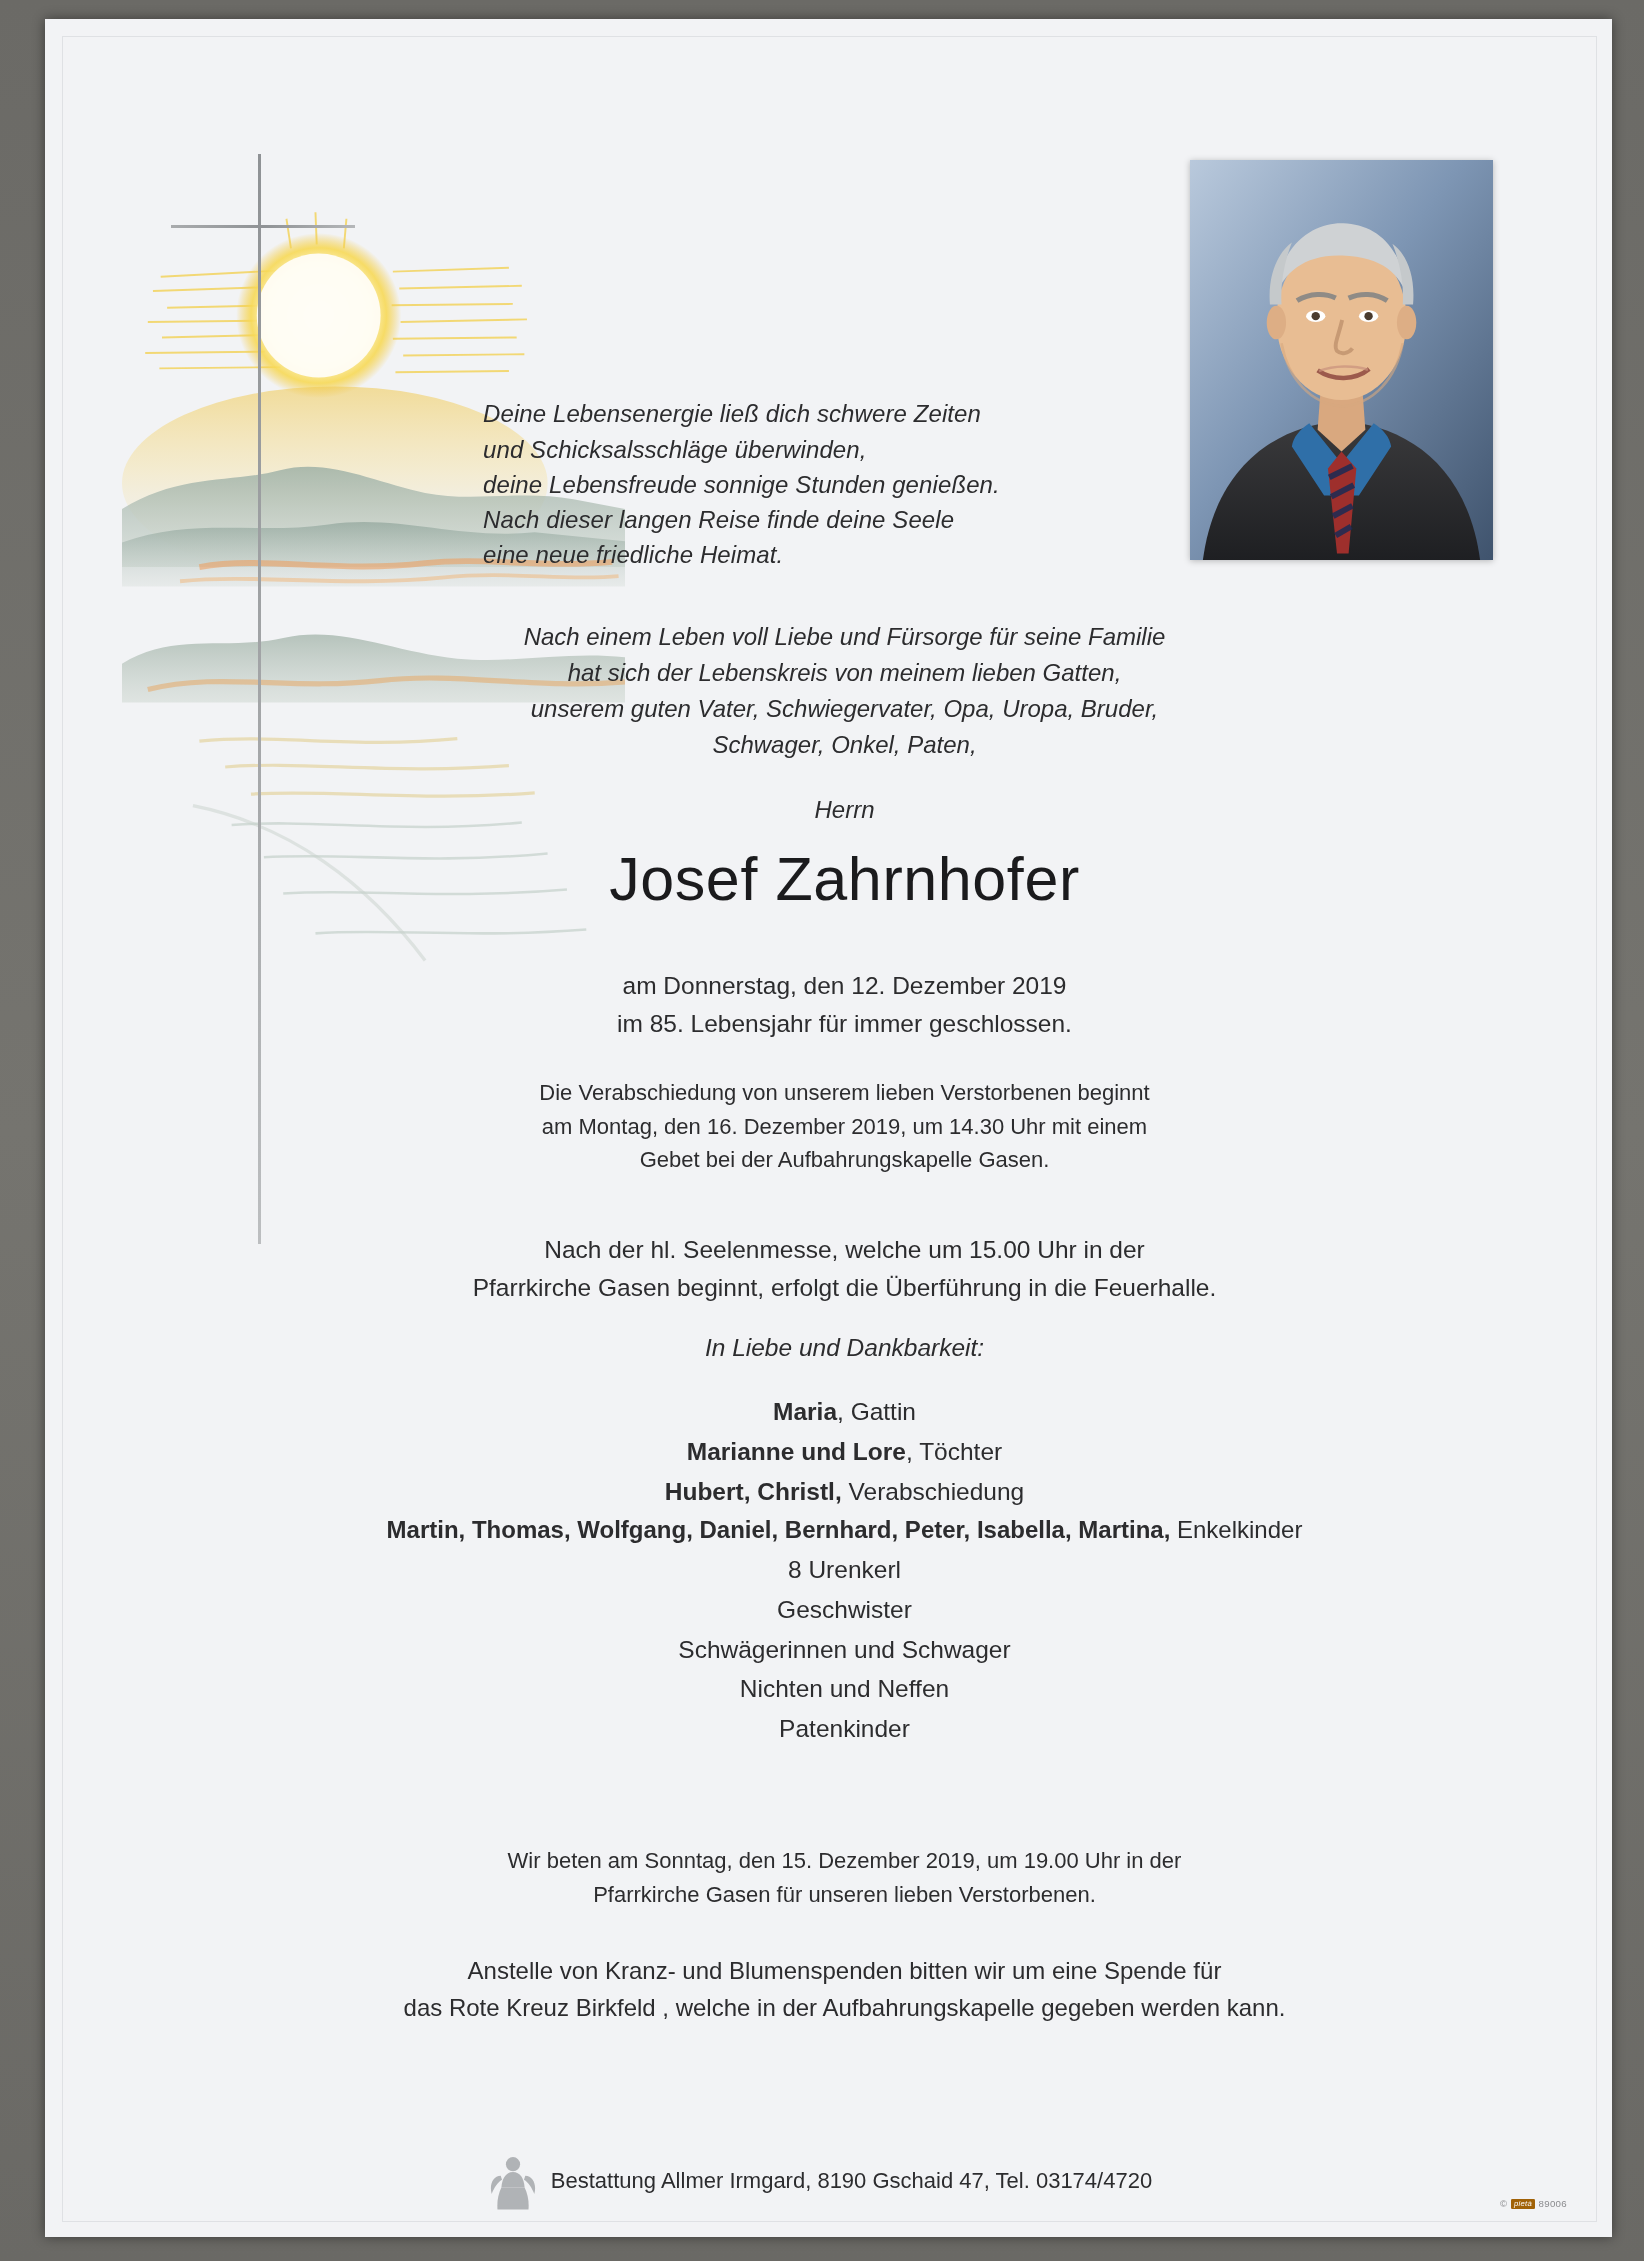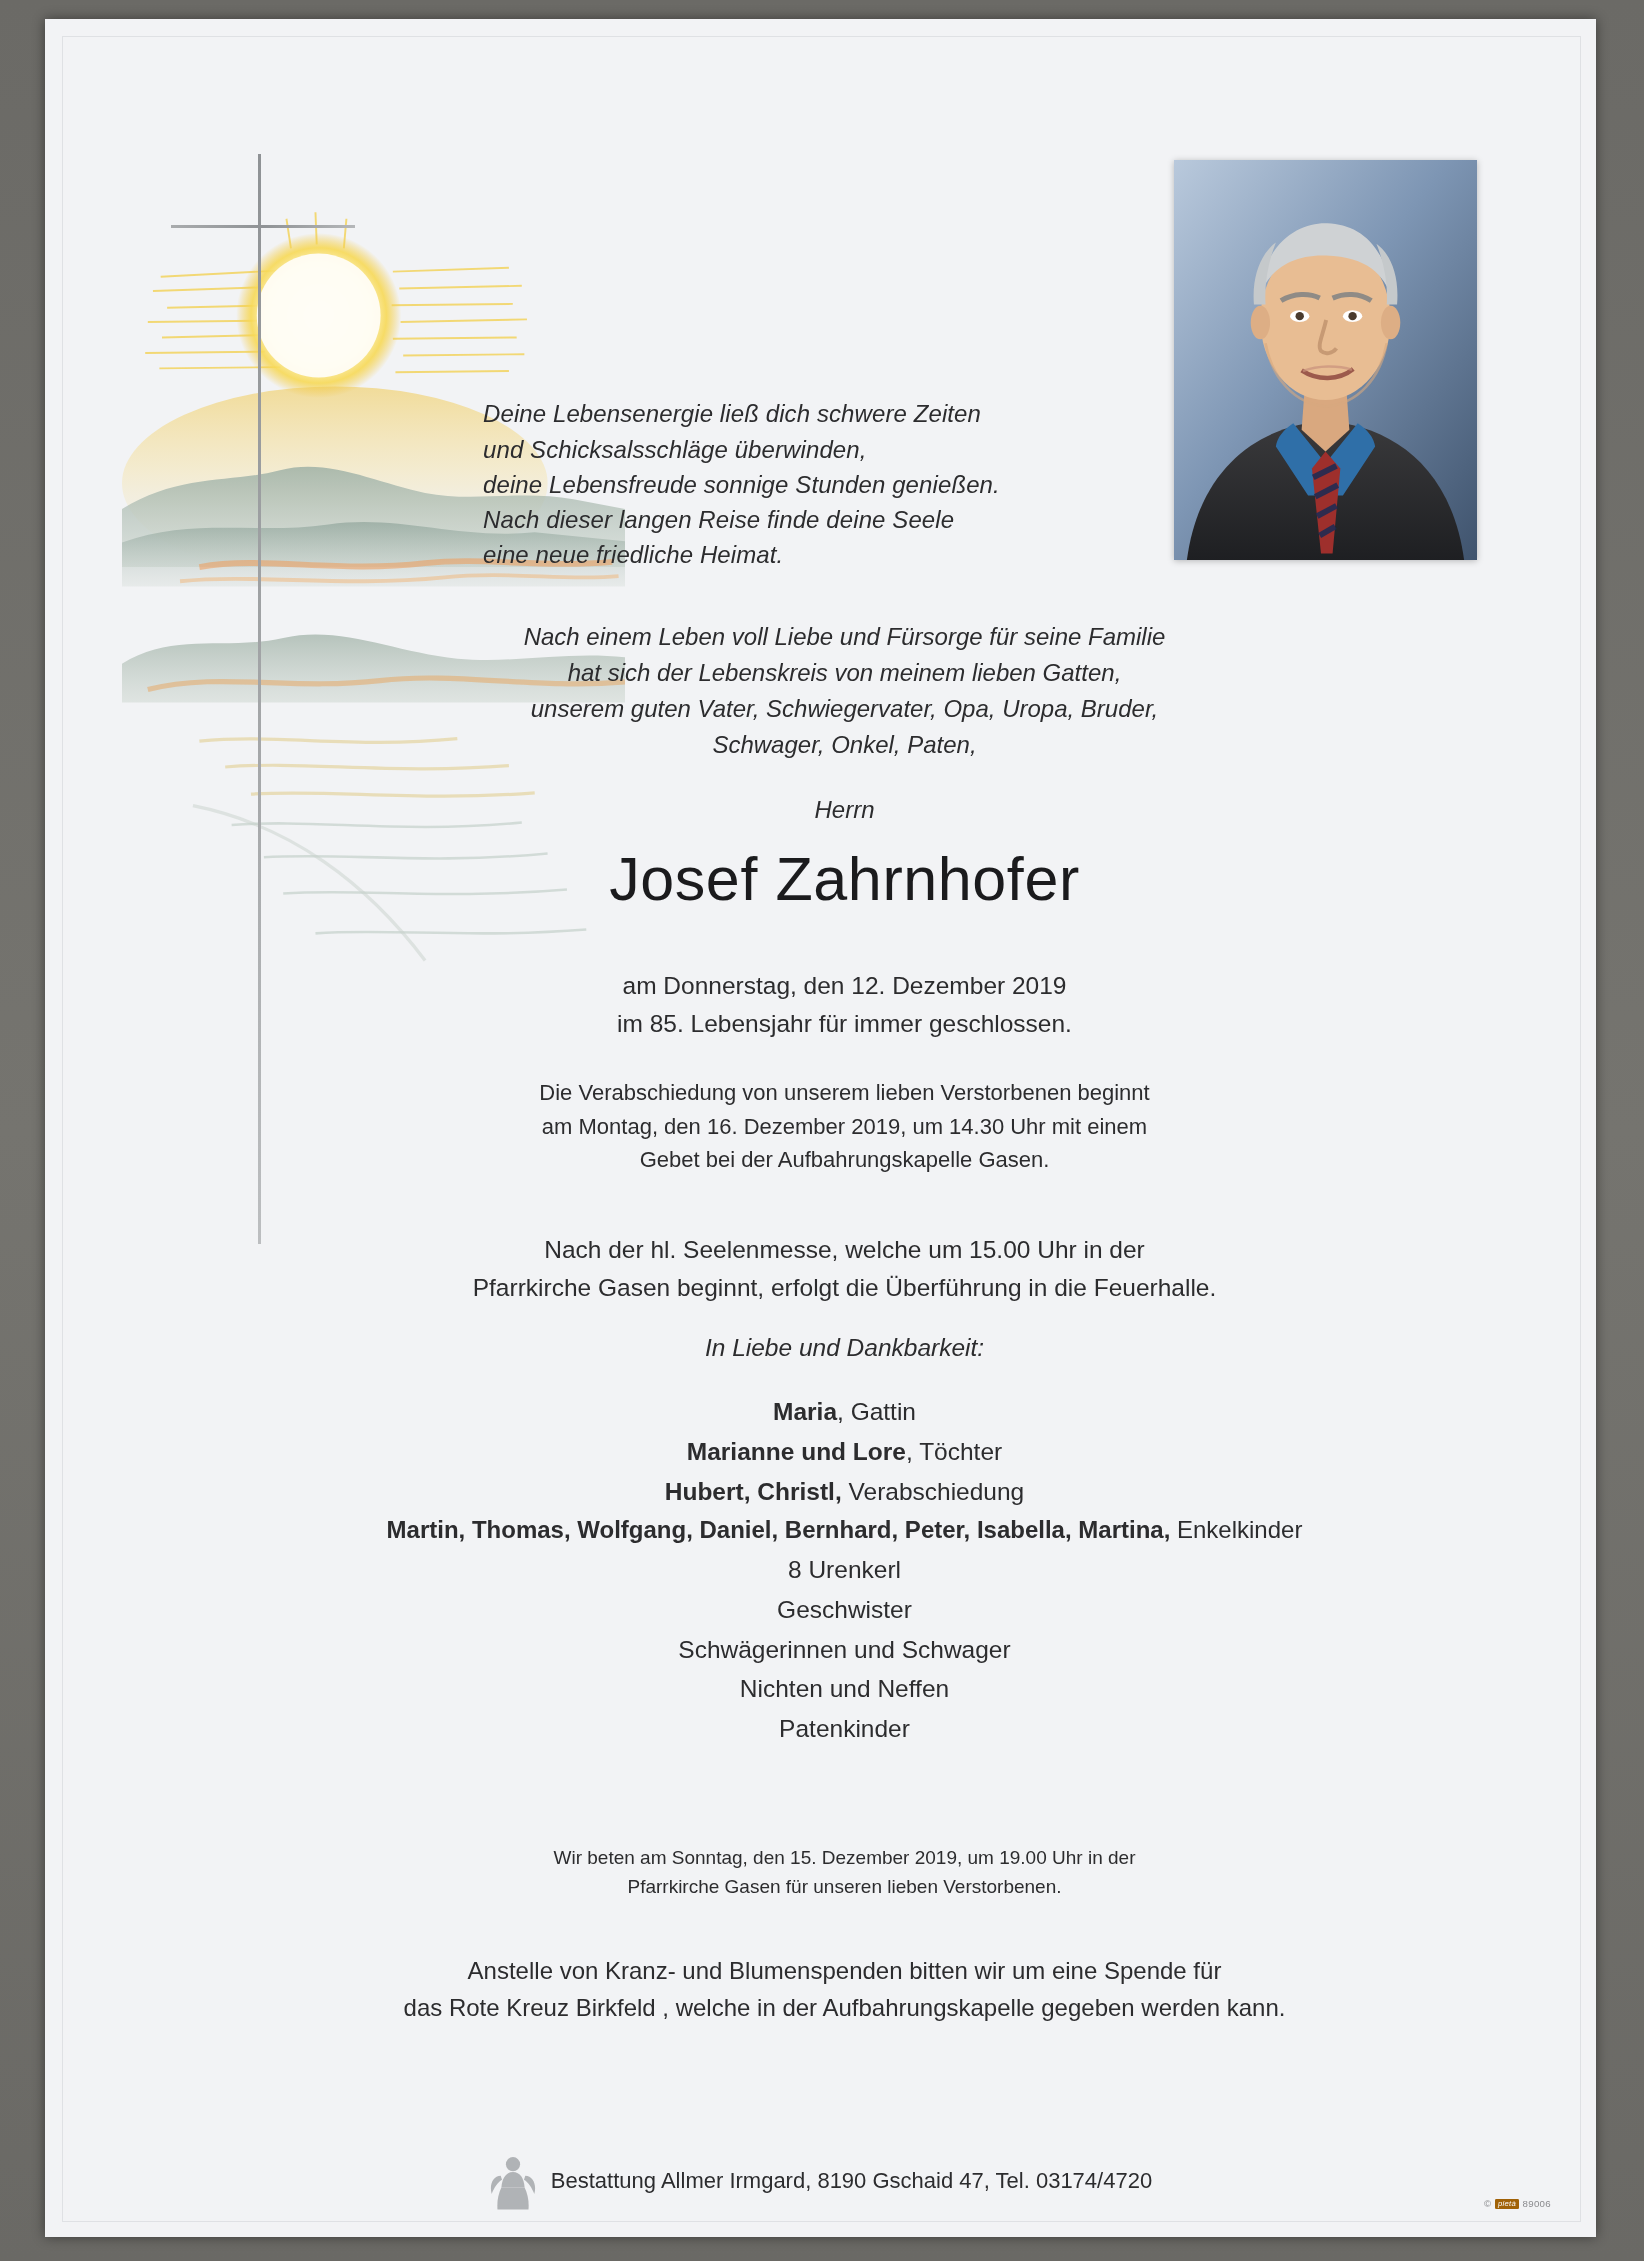--- a/index.html
+++ b/index.html
@@ -25,20 +25,21 @@
 
   
   #card {
     position: absolute;
     left: 45px;
     top: 19.3px;
     width: 1551px;
     height: 2218px;
     background: #f2f3f5;
     box-shadow: 0 0 11.6px rgba(0,0,0,0.45);
+    padding-left: 16px;
   }
   
   #card-inner-border {
     position: absolute;
     left: 17px; top: 17px;
     width: calc(100% - 34px);
     height: calc(100% - 34px);
     border: 1.3px solid #dfe1e4;
     pointer-events: none;
   }
@@ -144,21 +145,21 @@
   }
   .family {
     top: 1373px;
     font-size: 24.5px;
     line-height: 1.62;
   }
   .family b { font-weight: bold; }
   .family .wide { font-size: 24px; }
   .prayer {
     top: 1825px;
-    font-size: 19px;
+    font-size: 22px;
     line-height: 1.52;
   }
   .donation {
     top: 1934px;
     font-size: 24px;
     line-height: 1.52;
   }
 
   
   #footer {

